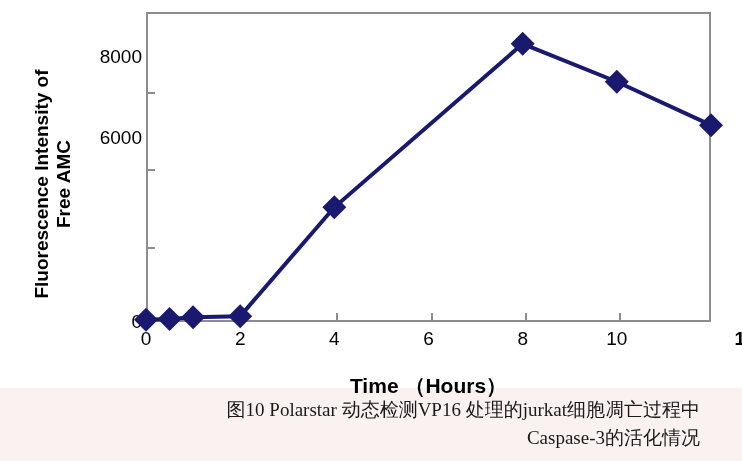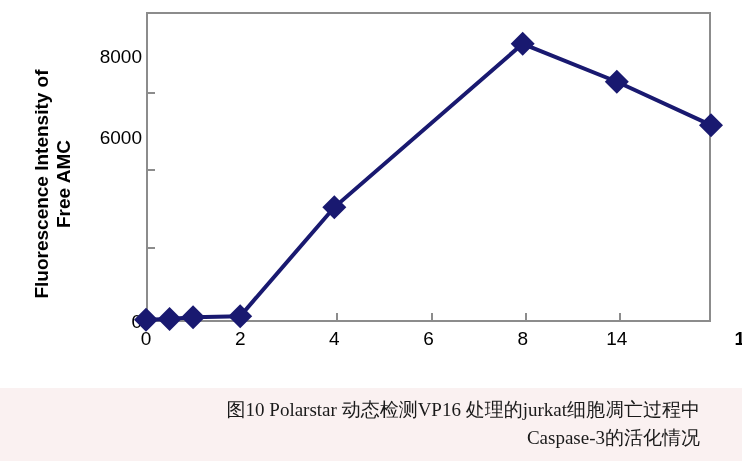--- a/index.html
+++ b/index.html
@@ -206,23 +206,24 @@
         <path d="M711,113.15L723,125.15L711,137.15L699,125.15Z" fill="#191970"></path>
       </g>
   </svg>
 
   <div id="xtick-wrap">
     <span class="xtick-label" style="left:0px;">0</span>
     <span class="xtick-label" style="left:94.2px;">2</span>
     <span class="xtick-label" style="left:188.3px;">4</span>
     <span class="xtick-label" style="left:282.5px;">6</span>
     <span class="xtick-label" style="left:376.7px;">8</span>
-    <span class="xtick-label" style="left:470.8px;">14</span>
+    <span class="xtick-label" style="left:470.8px;">10</span>
     <span class="xtick-label" style="left:599px;font-weight:bold;">12</span>
   </div>
 
+  <div id="x-axis-title">Time （Hours）</div>
 
   <div id="caption-text">
     <span class="cap-line" id="cap-line-1">图10 Polarstar 动态检测VP16 处理的jurkat细胞凋亡过程中</span>
     <span class="cap-line" id="cap-line-2">Caspase-3的活化情况</span>
   </div>
 
 </div>
 
 </body></html>

